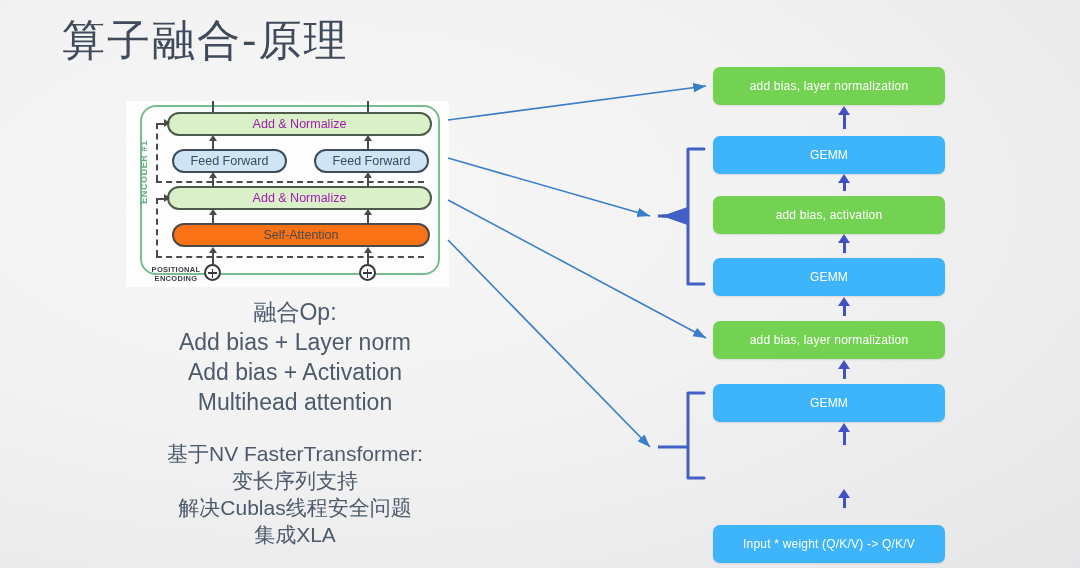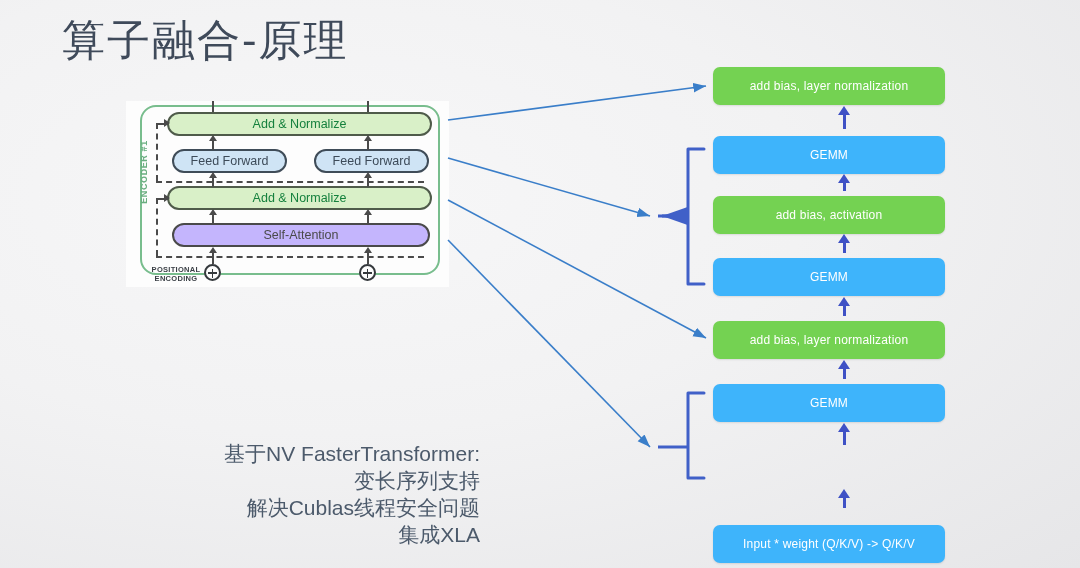--- a/index.html
+++ b/index.html
@@ -33,23 +33,23 @@
     position:absolute;left:-20px;top:66px;width:76px;
     transform:rotate(-90deg);
     font-size:9px;font-weight:700;letter-spacing:.6px;color:#6aae80;
     text-align:center;
   }
   .tbox{
     position:absolute;height:24px;border:2px solid #4a4a4a;border-radius:12px;
     box-sizing:border-box;display:flex;align-items:center;justify-content:center;
     font-size:12.5px;color:#44505f;
   }
-  .tbox.green{background:#d9f0c8;border-color:#4f5b4a;color:#15803d;}
+  .tbox.green{background:#d9f0c8;border-color:#4f5b4a;color:#a21caf;}
   .tbox.blue{background:#cfe4f5;border-color:#3f4c58;color:#3d4b59;}
-  .tbox.peach{background:#c4b5fd;border-color:#4a4a4a;color:#4a4a4a;}
+  .tbox.peach{background:#f97316;border-color:#4a4a4a;color:#4a4a4a;}
   .an-top   {left:41px;top:11px;width:265px;}
   .ff-left  {left:46px;top:48px;width:115px;}
   .ff-right {left:188px;top:48px;width:115px;}
   .an-mid   {left:41px;top:85px;width:265px;}
   .sa       {left:46px;top:122px;width:258px;}
 
   .vline{position:absolute;width:2px;background:#4a4a4a;}
   .arrowhead{
     position:absolute;width:0;height:0;
     border-left:4px solid transparent;border-right:4px solid transparent;
@@ -70,21 +70,21 @@
     position:absolute;font-size:7.5px;font-weight:700;color:#3a3f45;
     line-height:1.25;letter-spacing:.3px;text-align:center;
   }
 
   
   .ltext{
     position:absolute;text-align:center;color:#4c5a6b;
     font-size:23px;line-height:30px;white-space:pre-line;
   }
   #fusion-text{left:110px;top:297px;width:370px;}
-  #ft-text{left:110px;top:440px;width:370px;font-size:21px;line-height:27px;text-align:right;}
+  #ft-text{left:110px;top:440px;width:370px;font-size:21px;line-height:27px;}
 
   
   .fbox{
     position:absolute;left:713px;width:232px;height:38px;border-radius:7px;
     display:flex;align-items:center;justify-content:center;
     color:#ffffff;font-size:12px;letter-spacing:.2px;
     box-shadow:0 1px 2px rgba(0,0,0,.10);
   }
   .fbox.g{background:#74d252;}
   .fbox.b{background:#3eb4fb;}
@@ -159,20 +159,24 @@
     <div class="dashvert" style="left:30px;top:97px;height:58px;"></div>
     <div class="dashline" style="left:30px;top:97px;width:12px;"></div>
     <div style="position:absolute;left:38px;top:93px;width:0;height:0;border-top:4px solid transparent;border-bottom:4px solid transparent;border-left:6px solid #4a4a4a;"></div>
 
     <div class="plus-circ" style="left:78px;top:163px;"></div>
     <div class="plus-circ" style="left:233px;top:163px;"></div>
     <div class="pe-label" style="left:24px;top:164px;width:52px;">POSITIONAL
 ENCODING</div>
   </div>
 
+  <div class="ltext" id="fusion-text">融合Op:
+Add bias + Layer norm
+Add bias + Activation
+Multihead attention</div>
   <div class="ltext" id="ft-text">基于NV FasterTransformer:
 变长序列支持
 解决Cublas线程安全问题
 集成XLA</div>
 
   <div class="fbox g" style="top:67px;">
     <span>add bias, layer normalization</span>
     </div>
   <div class="fbox b" style="top:136px;">
     <span>GEMM</span>

